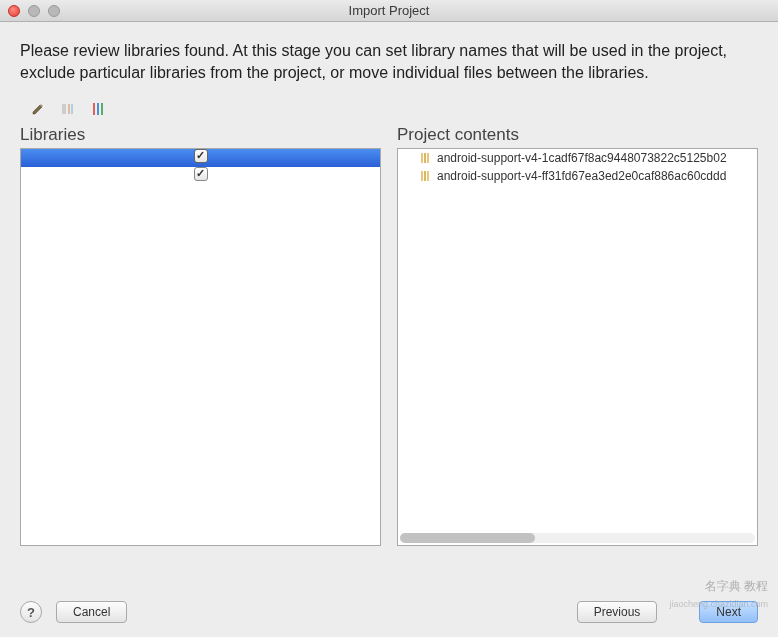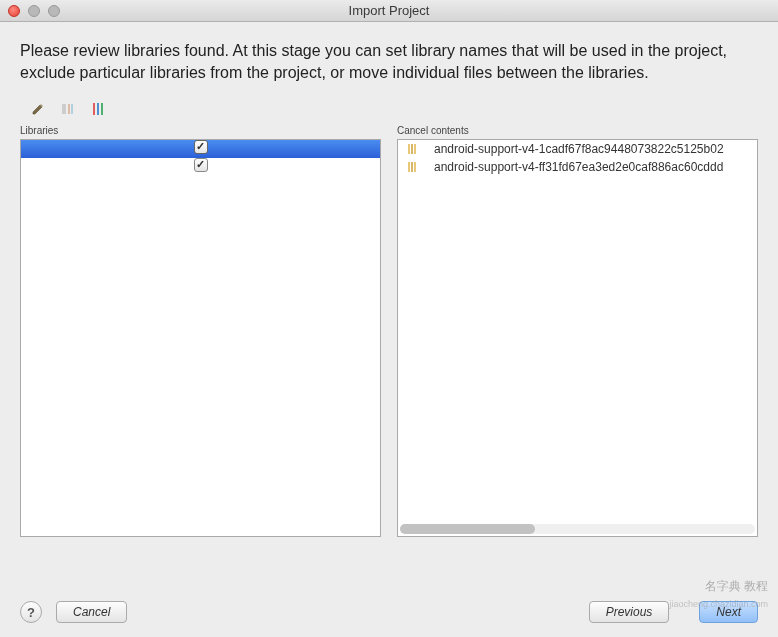--- a/index.html
+++ b/index.html
@@ -72,21 +72,21 @@
       display: flex;
       gap: 16px;
       padding: 0 0 14px 0;
     }
     .panel {
       flex: 1;
       display: flex;
       flex-direction: column;
     }
     .panel-label {
-      font-size: 10px;
+      font-size: 17px;
       color: #444;
       margin-bottom: 3px;
     }
     .list-box {
       border: 1px solid #a9a9a9;
       background: #fff;
       height: 398px;
       overflow: hidden;
       position: relative;
     }
@@ -134,22 +134,22 @@
       font-size: 12px;
       overflow: hidden;
       text-overflow: ellipsis;
       white-space: nowrap;
       flex: 1;
     }
     .content-row {
       display: flex;
       align-items: center;
       height: 18px;
-      padding: 0 8px;
-      gap: 14px;
+      padding: 0 21px;
+      gap: 4px;
       white-space: nowrap;
     }
     .jar-icon {
       width: 14px;
       height: 14px;
       flex-shrink: 0;
     }
     .jar-icon svg { width: 14px; height: 14px; display: block; }
     .content-text {
       font-size: 12px;
@@ -201,30 +201,30 @@
       padding: 0 16px;
       border-radius: 4px;
       border: 1px solid #aaa;
       background: linear-gradient(to bottom, #fdfdfd, #e4e4e4);
       font-size: 12px;
       color: #333;
       cursor: pointer;
       display: inline-flex;
       align-items: center;
       justify-content: center;
-      font-style: italic;
     }
     .mac-btn.primary {
       background: linear-gradient(to bottom, #c7e0ff, #92c0f8);
       border-color: #6fa3e0;
       margin-left: 30px;
     }
     .footer-right {
       margin-left: auto;
       display: flex;
+      gap: 12px;
     }
     .watermark {
       position: absolute;
       right: 10px;
       bottom: 42px;
       font-size: 12px;
       color: rgba(120,120,120,0.55);
       pointer-events: none;
     }
     .watermark-sub {
@@ -297,21 +297,21 @@
                 <rect x="1" y="2" width="3" height="10" fill="#d88a50"></rect>
                 <rect x="5" y="2" width="3" height="10" fill="#6aa8e0"></rect>
                 <rect x="9" y="2" width="3" height="10" fill="#e8b060"></rect>
               </svg>
           </span>
         </div>
       </div>
     </div>
 
     <div class="panel">
-      <div class="panel-label">Cancel contents</div>
+      <div class="panel-label">Project contents</div>
       <div class="list-box">
         <div class="content-row">
           <span class="jar-icon">
             <svg viewBox="0 0 14 14">
                 <rect x="2" y="2" width="2" height="10" fill="#e8c878"></rect>
                 <rect x="5" y="2" width="2" height="10" fill="#d8b868"></rect>
                 <rect x="8" y="2" width="2" height="10" fill="#e8c878"></rect>
               </svg>
           </span>
           <span class="content-text">android-support-v4-1cadf67f8ac9448073822c5125b02</span>

